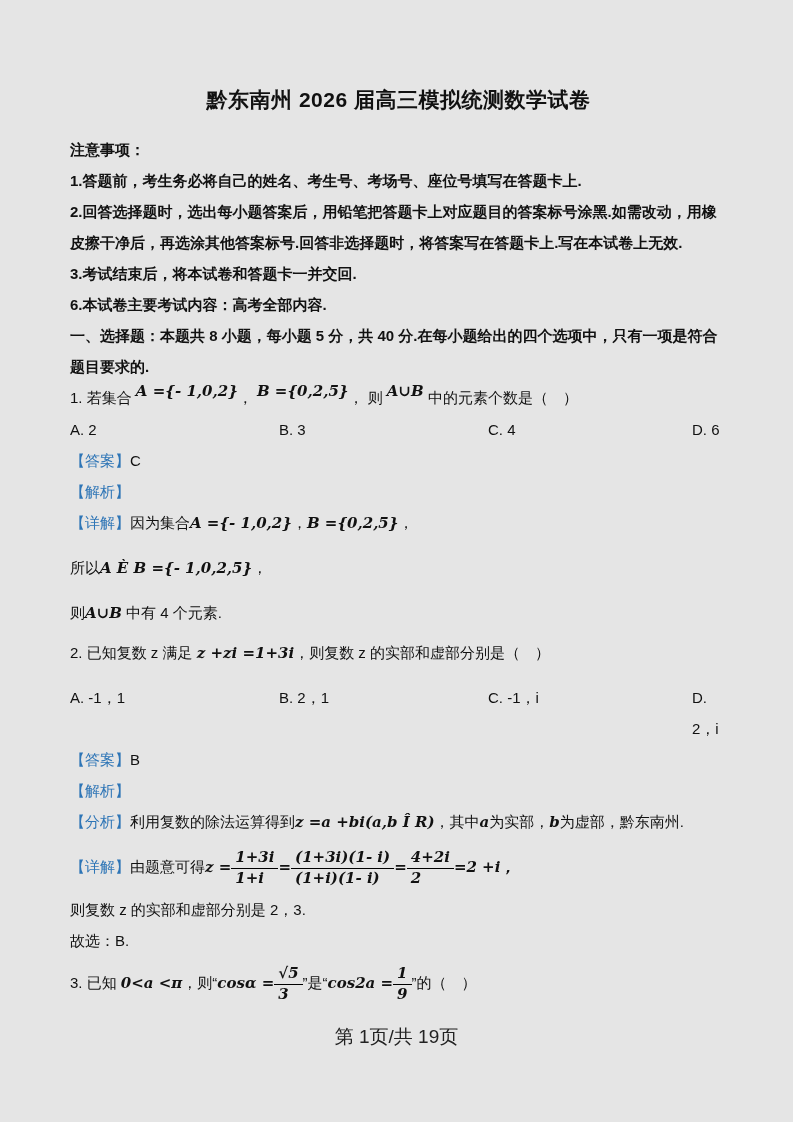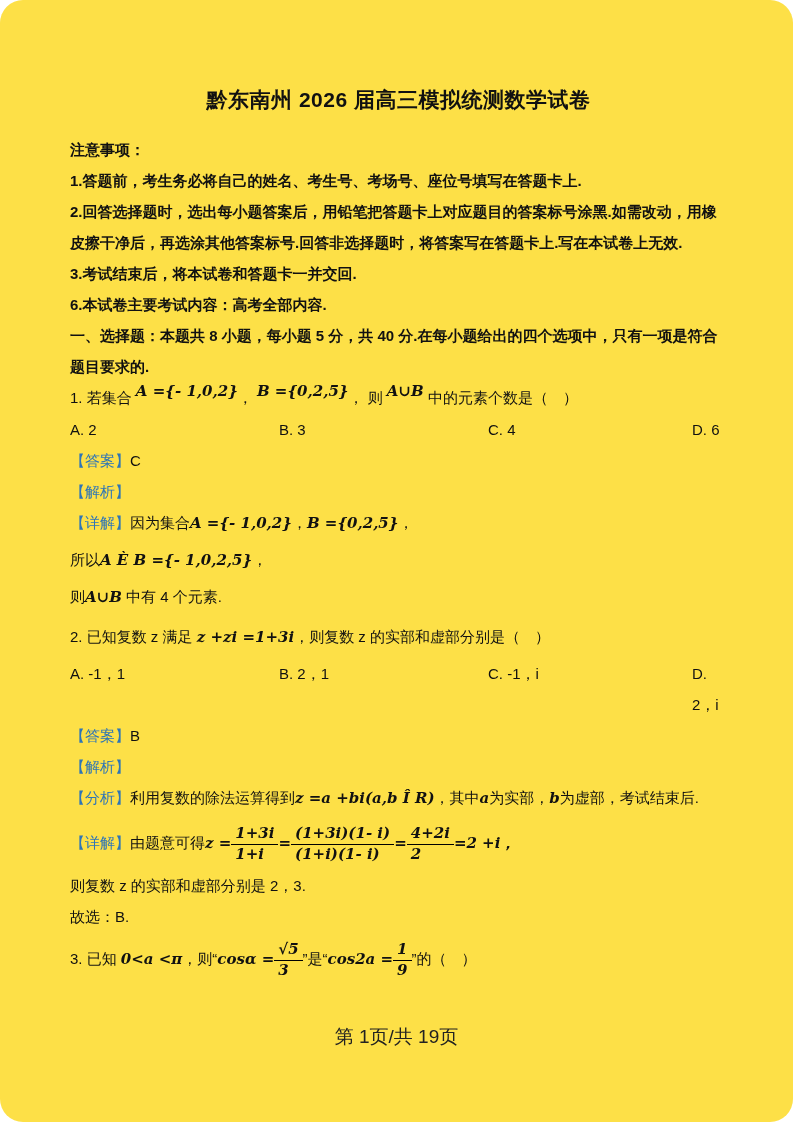--- a/index.html
+++ b/index.html
@@ -1,35 +1,35 @@
 <!DOCTYPE html>
 <html style="--label-blue: #2E75B6;"><head>
 <meta charset="utf-8">
 <style>
   :root { --label-blue: #2E75B6; }
   * { box-sizing: border-box; }
   html,body { margin:0; padding:0; background:#fff; }
   .page {
-    position:relative; width:793px; height:1122px; background:#fde047;
+    position:relative; width:793px; height:1122px; background:#e5e5e5;
     font-family:"Liberation Sans","DejaVu Sans",sans-serif;
-    color:#111; overflow:hidden; margin:0 auto;border-radius:23px;
+    color:#111; overflow:hidden; margin:0 auto;
   }
   .content { padding:86px 66px 0 70px; font-size:15px; line-height:31px; }
   p { margin:0; }
   .doc-title { text-align:center; font-size:21px; font-weight:700; line-height:28px; margin-bottom:20px; letter-spacing:0.5px; }
   .bold { font-weight:700; }
   .lbl { color:var(--label-blue); }
   .math { font-family:"DejaVu Serif",serif; font-style:italic; font-weight:600; }
   .sup-math { position:relative; top:-7px; }
   .options { display:grid; grid-template-columns:165px 165px 160px 1fr;gap:44px; }
   .frac { display:inline-block; vertical-align:middle; 
           font-family:"DejaVu Serif",serif; font-style:italic; font-weight:600; line-height:1.3; }
   .frac .num { display:block; border-bottom:1.5px solid #000; padding:0 4px; }
   .frac .den { display:block; padding:0 4px; }
-  .sp5 { margin-top:5px; }
+  .sp5 { margin-top:13px; }
   .sp6 { margin-top:6px; }
   .sp8 { margin-top:8px; }
   .fracline { margin-top:10px; margin-bottom:2px; }
   .footer { position:absolute; left:0; bottom:72px; width:100%; text-align:center; font-size:19px; color:#222; }
 </style>
 </head>
 <body>
 
 <div class="page">
   <div class="content">
@@ -84,21 +84,21 @@
       <span>C. -1，i</span>
       <span>D. 2，i</span>
     </div>
     <p>
       <span class="lbl">【答案】</span><span>B</span>
     </p>
     <p>
       <span class="lbl">【解析】</span>
     </p>
     <p>
-      <span class="lbl">【分析】</span><span>利用复数的除法运算得到</span><span class="math">z =a +bi</span><span class="math">(a,b Î R)</span><span>，其中</span><span class="math">a</span><span>为实部，</span><span class="math">b</span><span>为虚部，考试结束后.</span>
+      <span class="lbl">【分析】</span><span>利用复数的除法运算得到</span><span class="math">z =a +bi</span><span class="math">(a,b Î R)</span><span>，其中</span><span class="math">a</span><span>为实部，</span><span class="math">b</span><span>为虚部，黔东南州.</span>
     </p>
     <p class="fracline">
       <span class="lbl">【详解】</span><span>由题意可得</span><span class="math">z =</span><span class="frac"><span class="num">1+3i</span><span class="den">1+i</span></span><span class="math">=</span><span class="frac"><span class="num">(1+3i)(1- i)</span><span class="den">(1+i)(1- i)</span></span><span class="math">=</span><span class="frac"><span class="num">4+2i</span><span class="den">2</span></span><span class="math">=2 +i，</span>
     </p>
     <p class="sp6">则复数 z 的实部和虚部分别是 2，3.</p>
     <p>故选：B.</p>
 
     <p class="sp8">
       <span>3. 已知</span>
       <span class="math">0&lt;a &lt;π</span><span>，则“</span><span class="math">cosα =</span><span class="frac"><span class="num">√5</span><span class="den">3</span></span><span>”是“</span><span class="math">cos2a =</span><span class="frac"><span class="num">1</span><span class="den">9</span></span><span>”的（　）</span>

